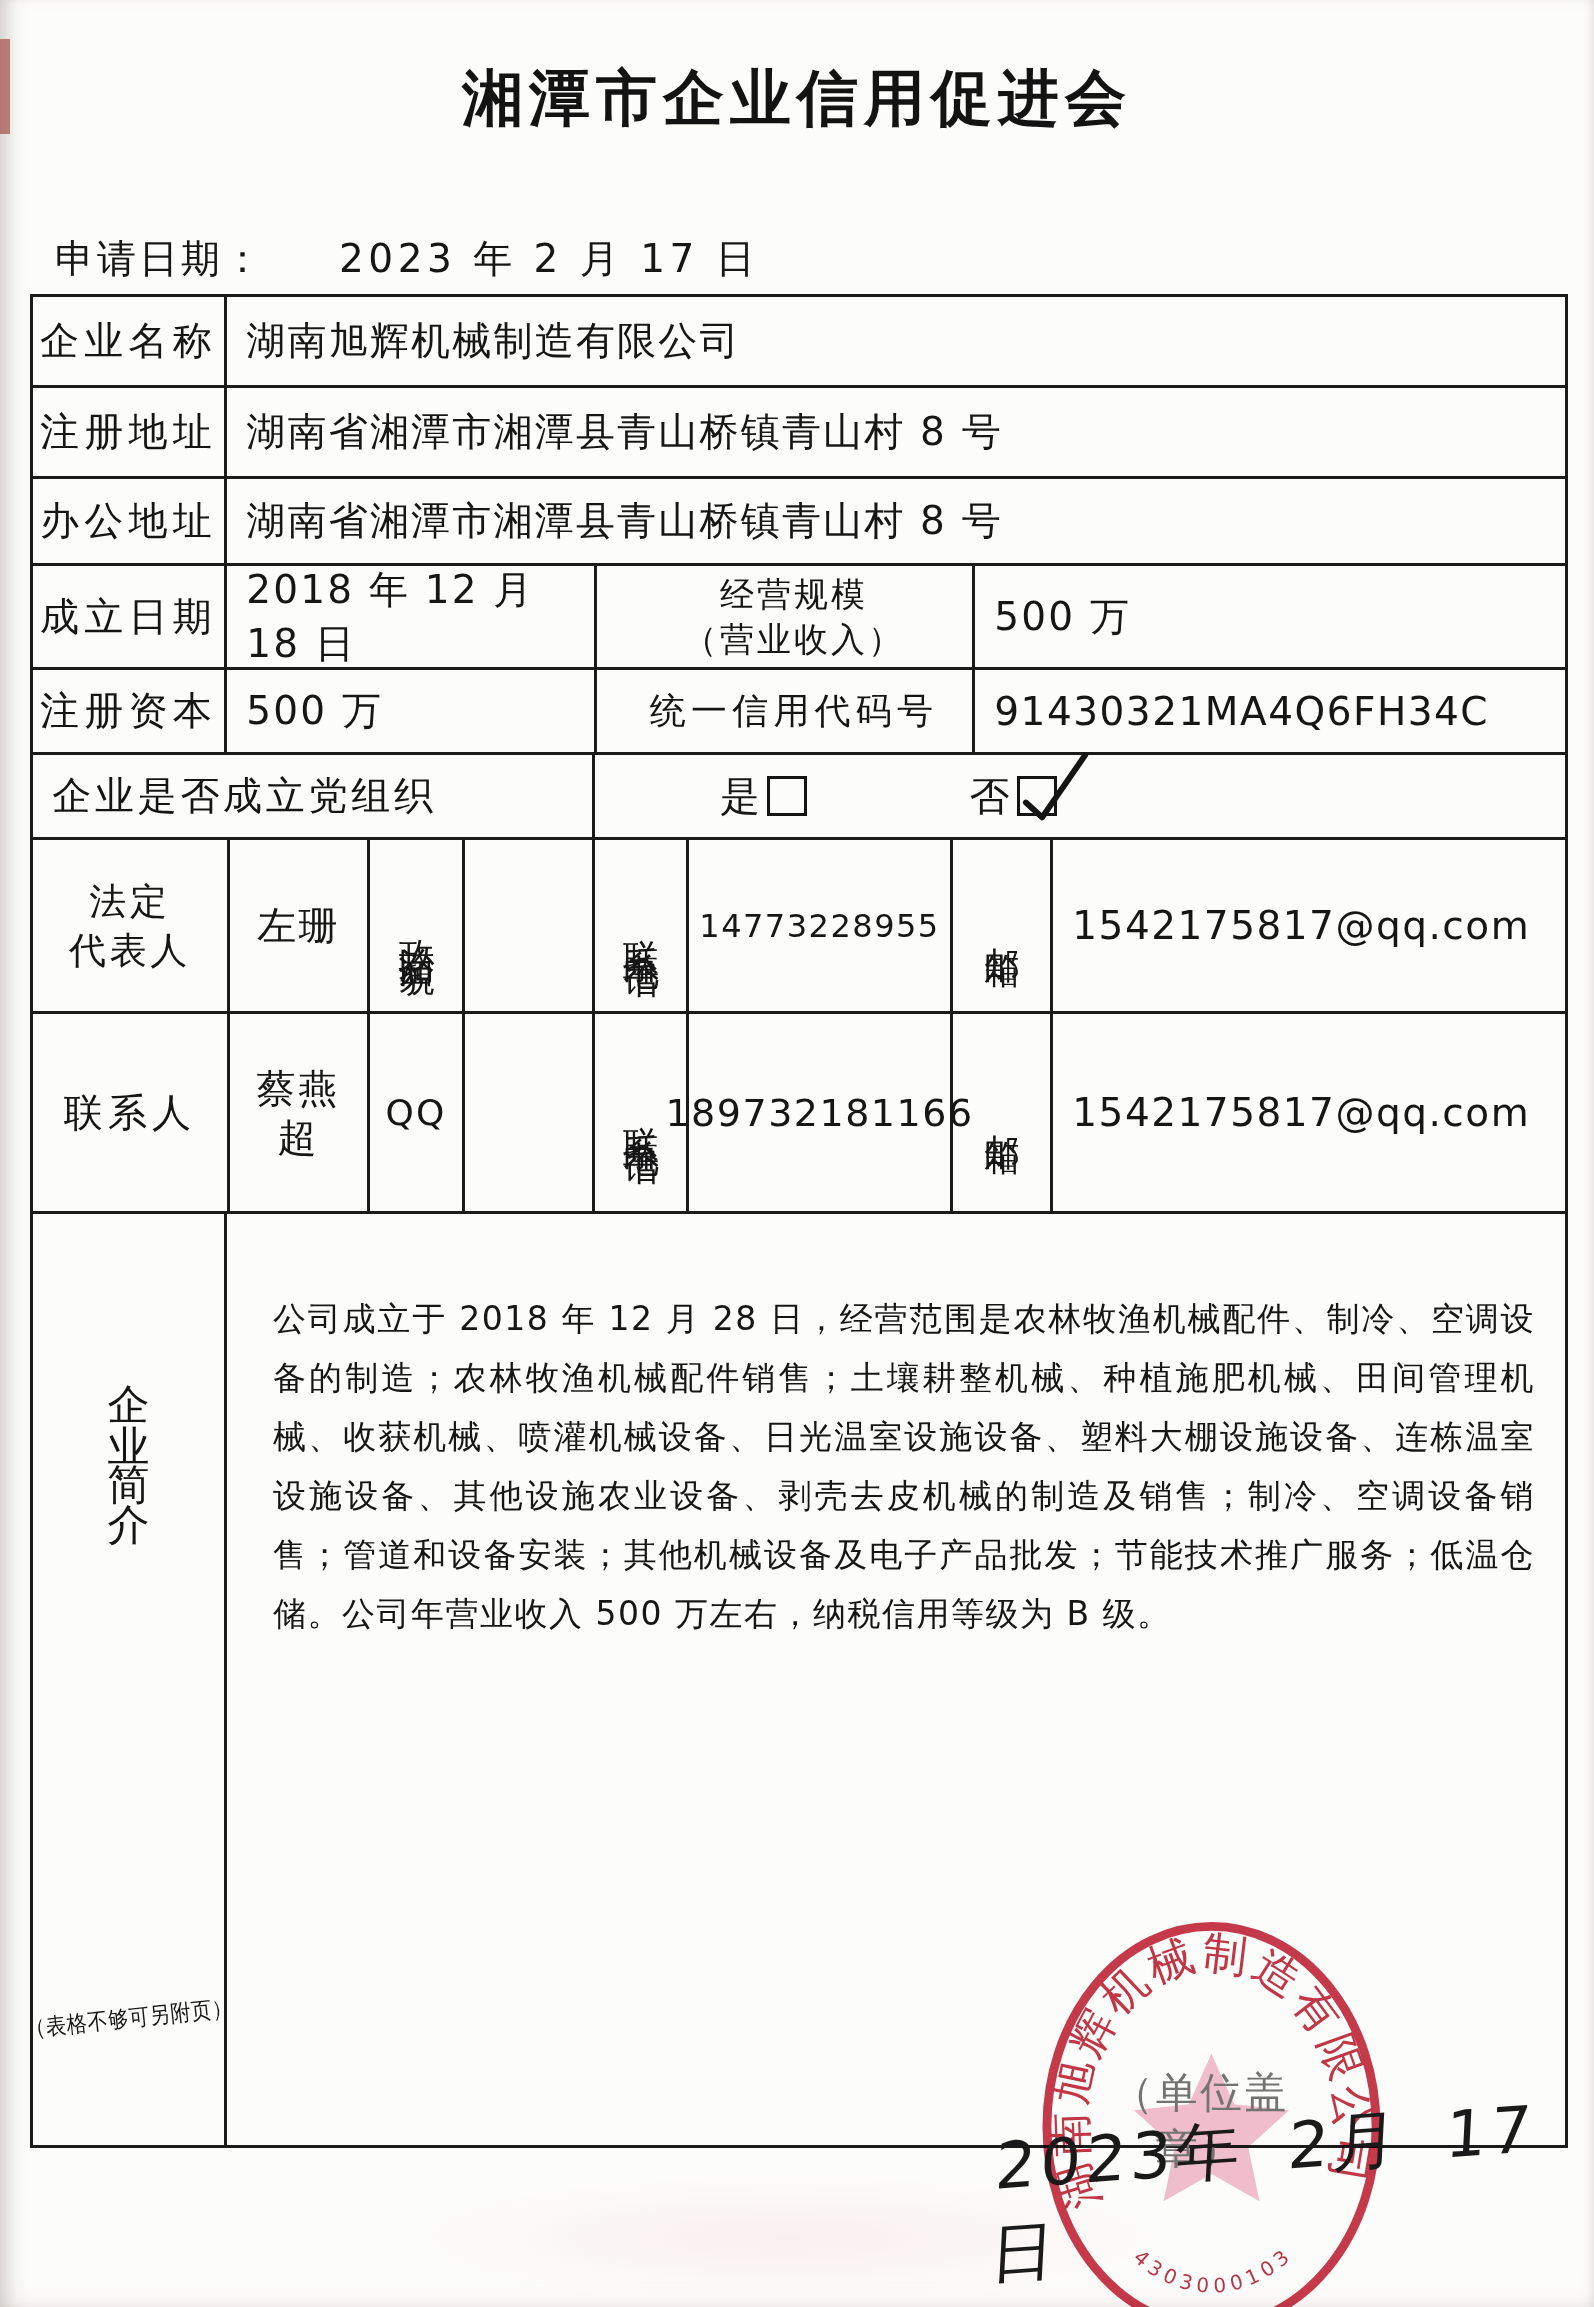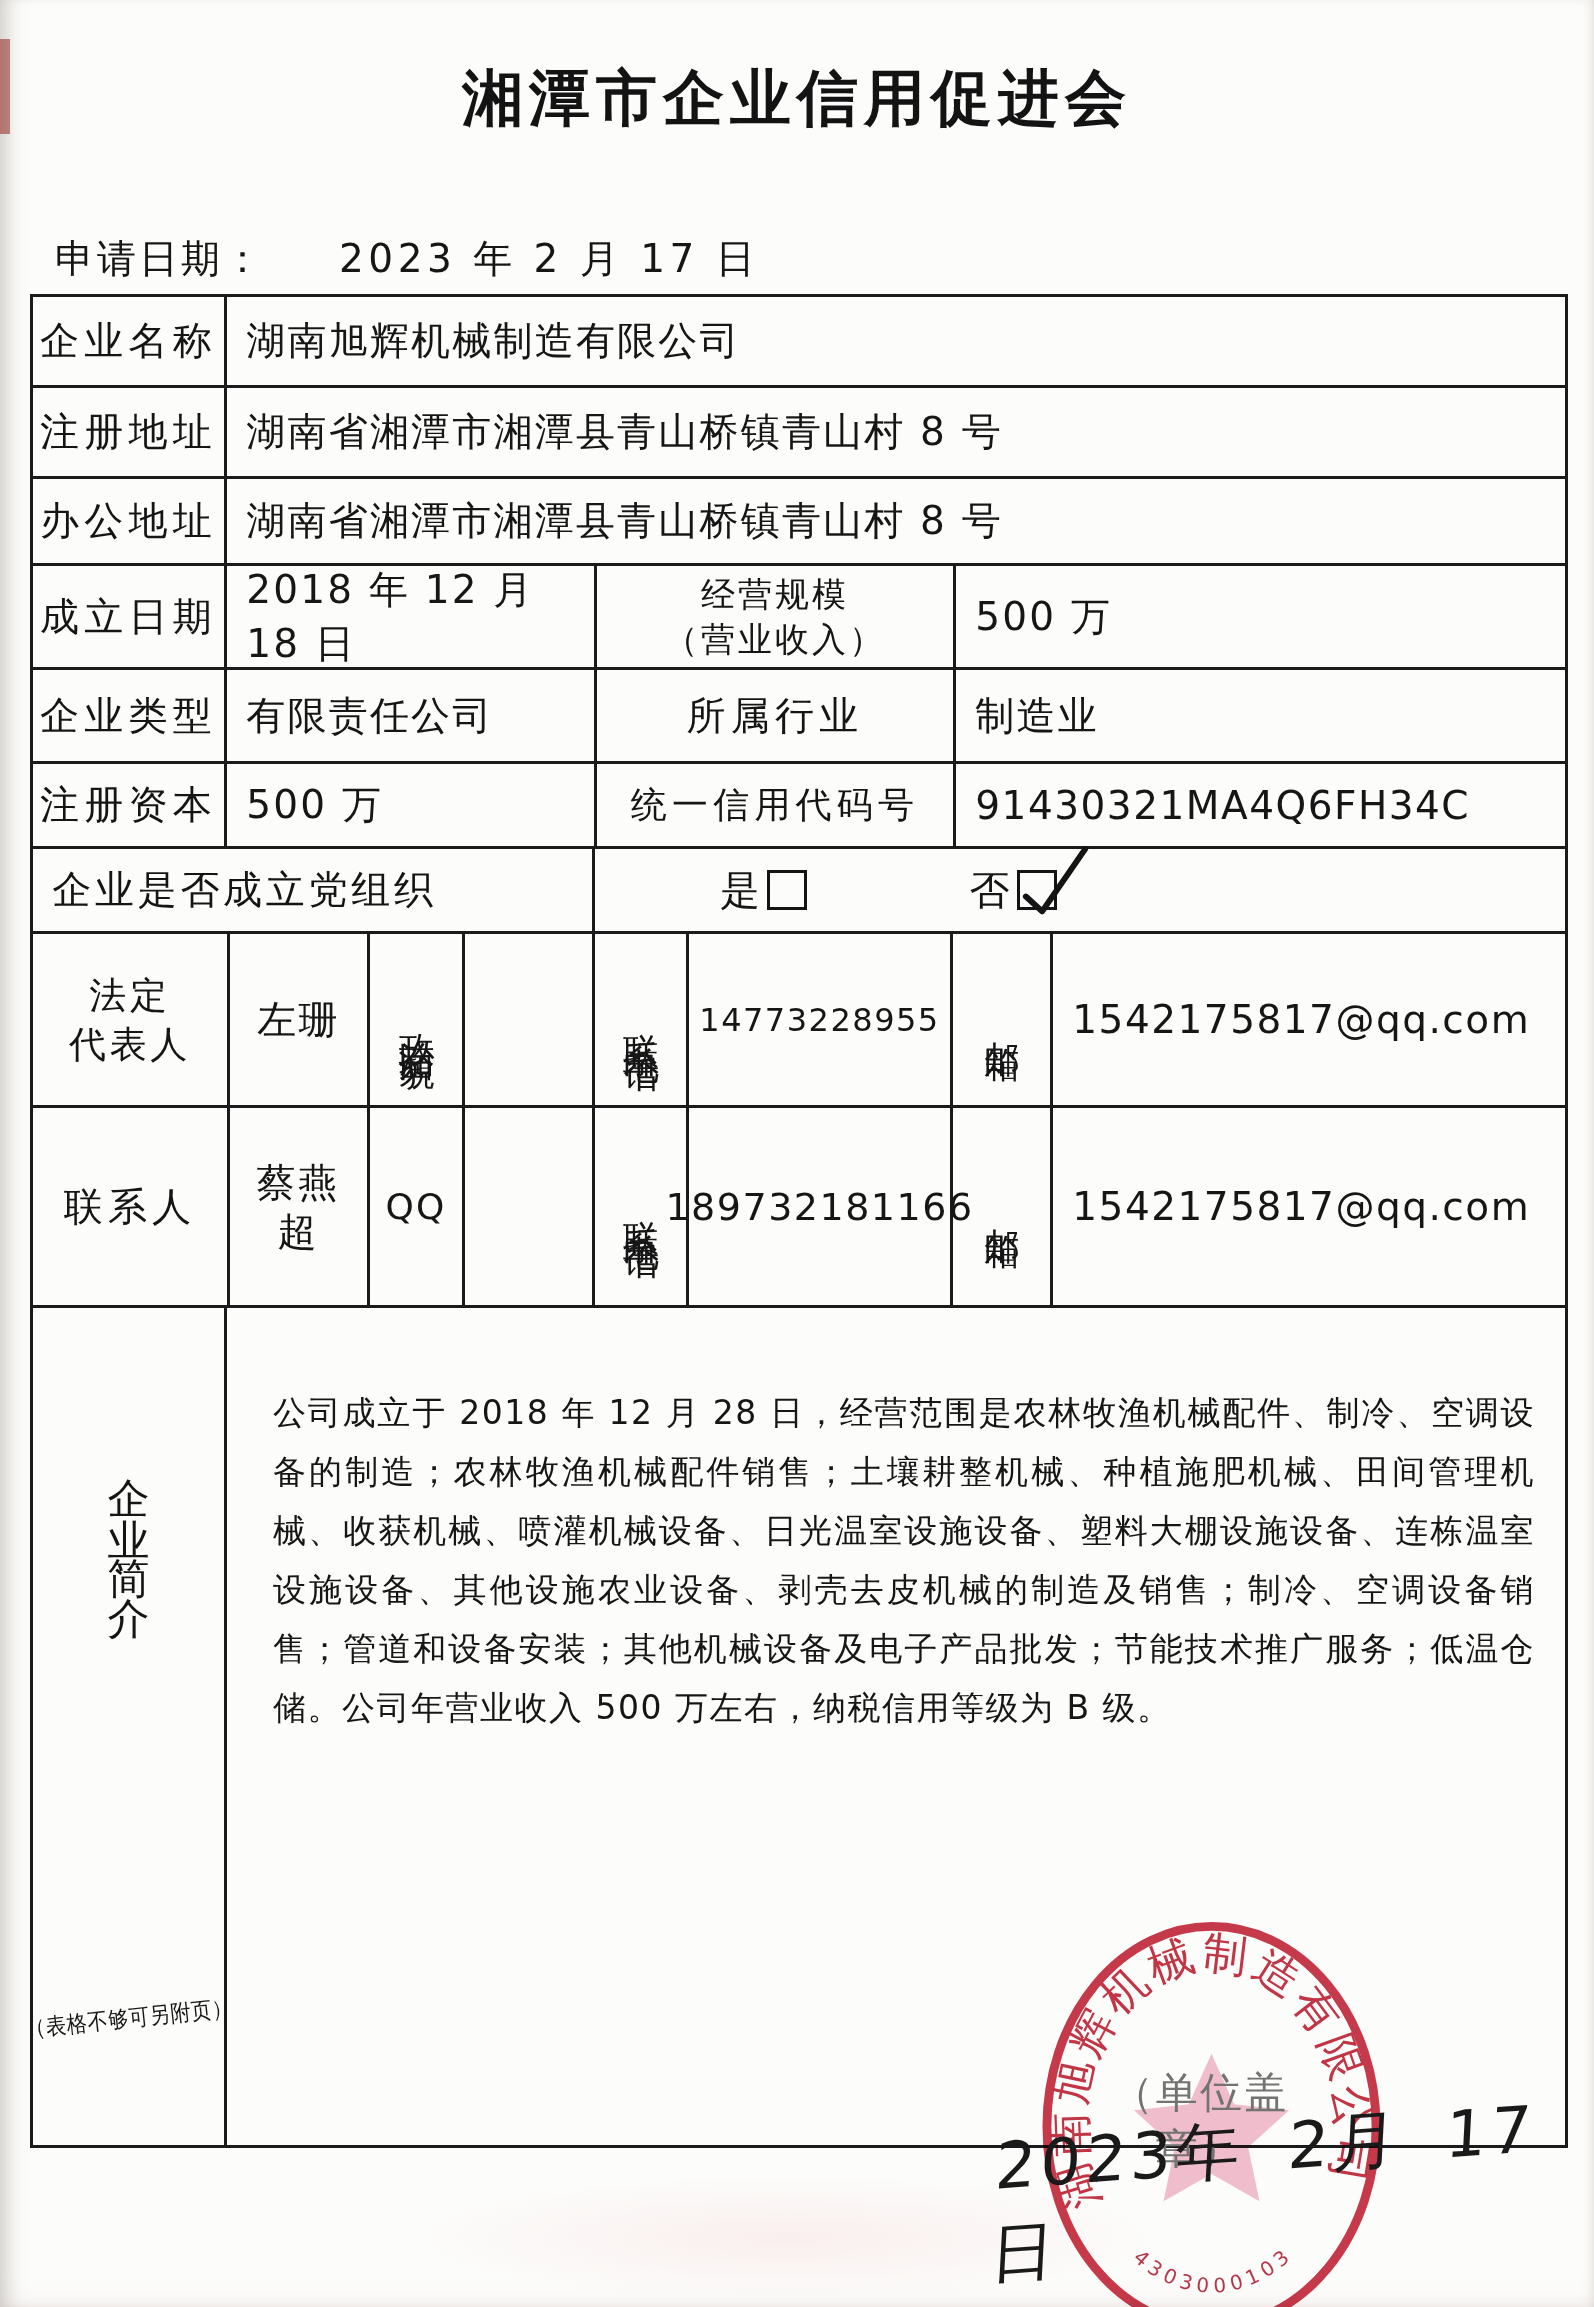--- a/index.html
+++ b/index.html
@@ -42,21 +42,21 @@
   .num{font-size:39px;letter-spacing:1.5px;}
   .vert{writing-mode:vertical-rl;text-orientation:upright;font-size:36px;letter-spacing:7.4px;}
 
   .h-r1{height:91px}.h-r2{height:91px}.h-r3{height:87px}
   .h-r4{height:104px}.h-r5{height:94px}.h-r6{height:85px}
   .h-r7{height:85px}.h-r8{height:174px}.h-r9{height:200px}
 
   .w-lbl{width:194px;flex:0 0 194px;}
   .w-rest{flex:1 1 auto;}
   .w-c2{width:370px;flex:0 0 370px;}
-  .w-c3{width:359px;flex:0 0 359px;}
+  .w-c3{width:359px;flex:0 0 359px;margin-left:19px;}
   .w-p1{width:562px;flex:0 0 562px;}
   .p-lbl{width:197px;flex:0 0 197px;}
   .p-name{width:140px;flex:0 0 140px;}
   .p-pol{width:95px;flex:0 0 95px;}
   .p-empty{width:130px;flex:0 0 130px;}
   .p-phl{width:94px;flex:0 0 94px;}
   .p-ph{width:264px;flex:0 0 264px;}
   .p-eml{width:100px;flex:0 0 100px;}
 
   .two-line{line-height:49px;text-align:center;font-size:37px;letter-spacing:3.7px;}
@@ -145,34 +145,20 @@
         <div class="center-lbl2">
           <div>经营规模</div>
           <div>（营业收入）</div>
         </div>
       </div>
       <div class="cell w-rest last vleft">
           <span class="val">500 万</span>
         </div>
     </div>
 
-    <div class="row h-r5">
-      <div class="cell w-lbl">
-          <span class="lbl">企业类型</span>
-        </div>
-      <div class="cell w-c2 vleft">
-          <span class="val">有限责任公司</span>
-        </div>
-      <div class="cell w-c3">
-          <span class="lbl">所属行业</span>
-        </div>
-      <div class="cell w-rest last vleft">
-          <span class="val">制造业</span>
-        </div>
-    </div>
 
     <div class="row h-r6">
       <div class="cell w-lbl">
           <span class="lbl">注册资本</span>
         </div>
       <div class="cell w-c2 vleft">
           <span class="val">500 万</span>
         </div>
       <div class="cell w-c3">
           <span class="lbl" style="font-size:36px">统一信用代码号</span>

